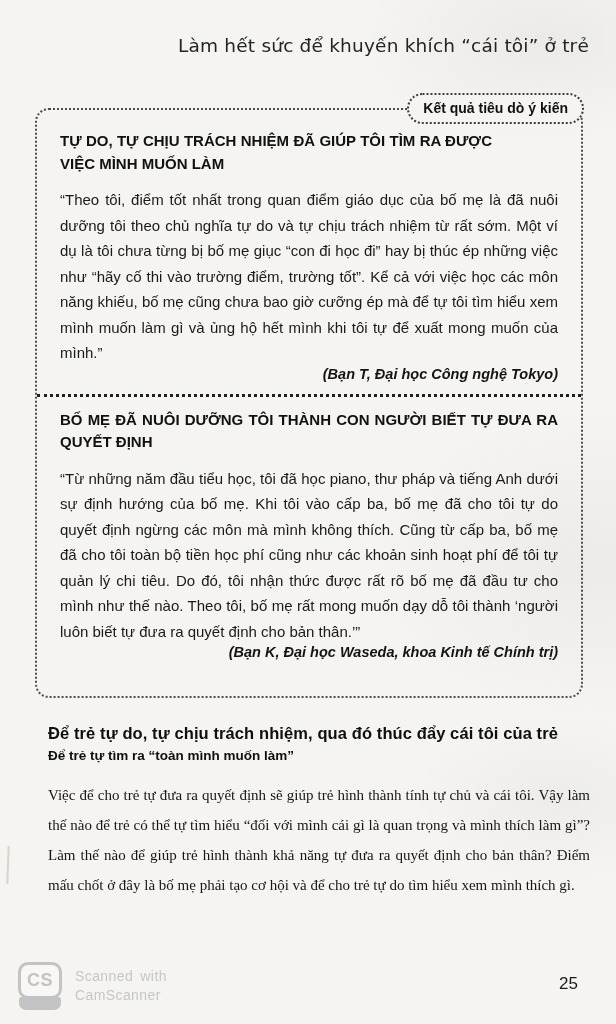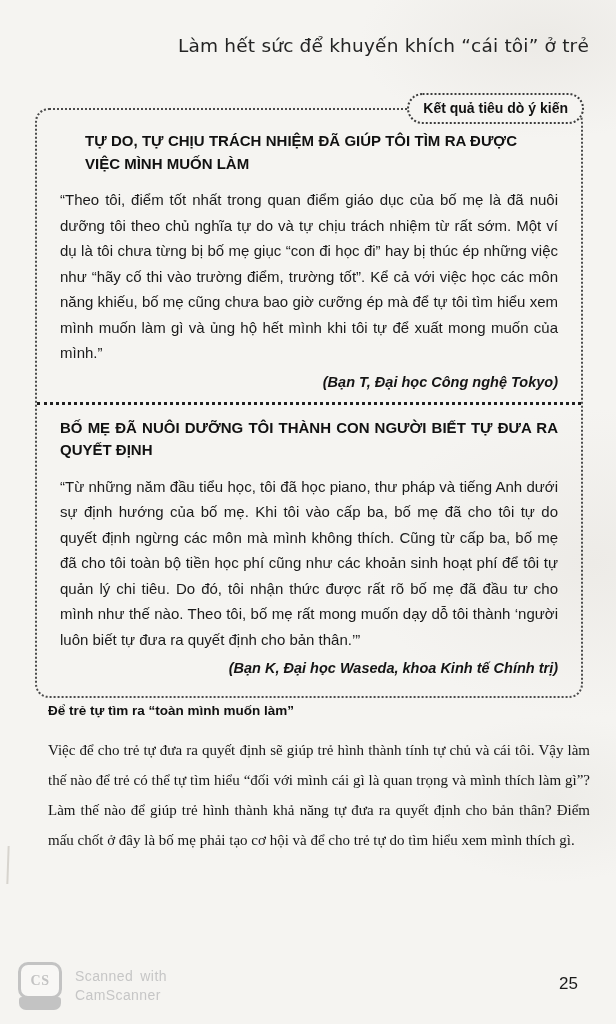--- a/index.html
+++ b/index.html
@@ -53,30 +53,30 @@
     color: #111;
     white-space: nowrap;
   }
   .quote-title {
     font-weight: bold;
     font-size: 15px;
     line-height: 1.5;
     color: #111;
     text-align: justify;
   }
-  .quote-title.narrow { max-width: 432px; margin-left: 25px; }
+  .quote-title.narrow { max-width: 432px; }
   .quote-body {
     margin-top: 12px;
     font-size: 15px;
     line-height: 1.7;
     text-align: justify;
     color: #1a1a1a;
   }
   .quote-attribution {
-    margin-top: 8px;
+    margin-top: 0;
     text-align: right;
     font-weight: bold;
     font-style: italic;
     font-size: 14.5px;
     color: #141414;
   }
   .dotted-divider {
     margin: 12px -23px 12px -23px;
     height: 0;
     border-top: 3px dotted #1f1f1f;
@@ -107,23 +107,23 @@
     position: absolute; left: 18px; bottom: 14px;
     display: flex; align-items: center; gap: 13px;
   }
   .cs-logo { width: 44px; height: 48px; position: relative; }
   .cs-top {
     height: 37px;
     border: 3.5px solid #c3c3c3;
     border-radius: 10px;
     background: #f8f7f5;
     display: flex; align-items: center; justify-content: center;
-    font-weight: bold; font-size: 14px; color: #c3c3c3;
+    font-weight: bold; font-size: 18px; color: #c3c3c3;
     letter-spacing: 0.5px;
-    position: relative; z-index: 1; font-family: Liberation Serif, serif;
+    position: relative; z-index: 1;
   }
   .cs-bottom {
     position: absolute; left: 1px; right: 1px; bottom: 0;
     height: 13px; background: #c3c3c3;
     border-radius: 3px 3px 7px 7px;
   }
   .cs-text {
     font-size: 14px; line-height: 1.35; color: #c6c6c6;
     letter-spacing: 0.4px; word-spacing: 3px;
   }
@@ -154,20 +154,21 @@
     <div class="dotted-divider"></div>
 
     <div class="quote">
       <div class="quote-title">BỐ MẸ ĐÃ NUÔI DƯỠNG TÔI THÀNH CON NGƯỜI BIẾT TỰ ĐƯA RA QUYẾT ĐỊNH</div>
       <div class="quote-body">“Từ những năm đầu tiểu học, tôi đã học piano, thư pháp và tiếng Anh dưới sự định hướng của bố mẹ. Khi tôi vào cấp ba, bố mẹ đã cho tôi tự do quyết định ngừng các môn mà mình không thích. Cũng từ cấp ba, bố mẹ đã cho tôi toàn bộ tiền học phí cũng như các khoản sinh hoạt phí để tôi tự quản lý chi tiêu. Do đó, tôi nhận thức được rất rõ bố mẹ đã đầu tư cho mình như thế nào. Theo tôi, bố mẹ rất mong muốn dạy dỗ tôi thành ‘người luôn biết tự đưa ra quyết định cho bản thân.’”</div>
       <div class="quote-attribution">(Bạn K, Đại học Waseda, khoa Kinh tế Chính trị)</div>
     </div>
 
   </div>
 
+  <div class="section-heading">Để trẻ tự do, tự chịu trách nhiệm, qua đó thúc đẩy cái tôi của trẻ</div>
 
   <div class="section-subheading">Để trẻ tự tìm ra “toàn mình muốn làm”</div>
 
   <div class="body-text">Việc để cho trẻ tự đưa ra quyết định sẽ giúp trẻ hình thành tính tự chủ và cái tôi. Vậy làm thế nào để trẻ có thể tự tìm hiểu “đối với mình cái gì là quan trọng và mình thích làm gì”? Làm thế nào để giúp trẻ hình thành khả năng tự đưa ra quyết định cho bản thân? Điểm mấu chốt ở đây là bố mẹ phải tạo cơ hội và để cho trẻ tự do tìm hiểu xem mình thích gì.</div>
 
   <div class="footer">
     <div class="cs-watermark">
       <div class="cs-logo">
         <div class="cs-top">CS</div>
         <div class="cs-bottom"></div>

